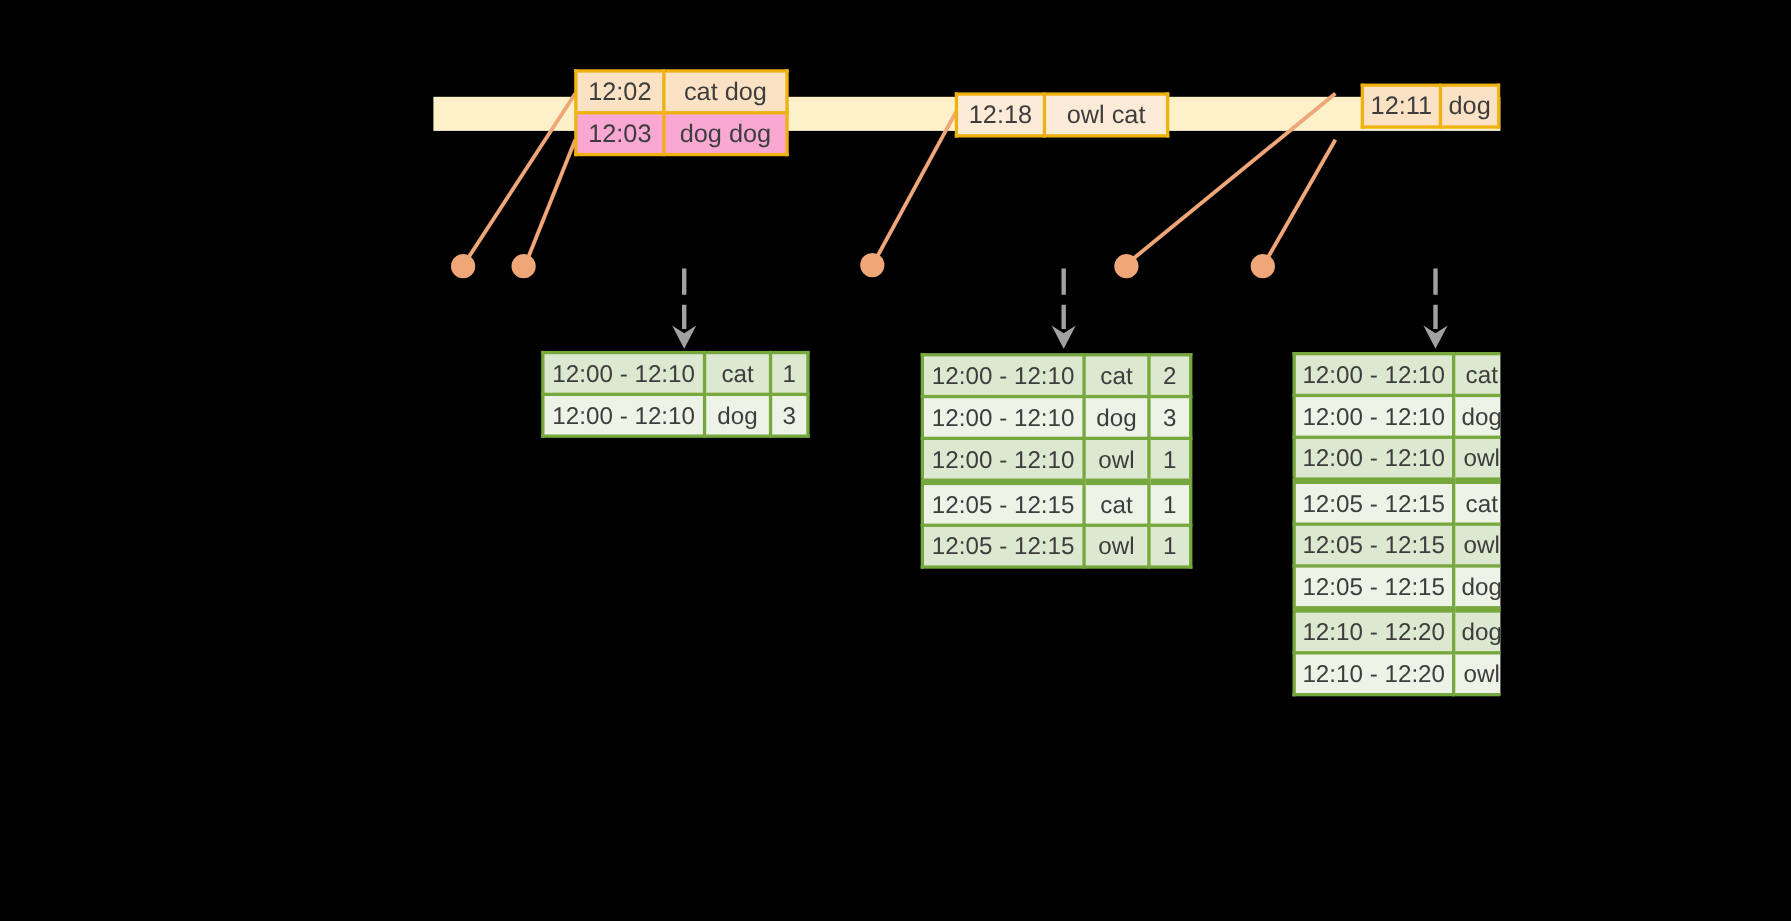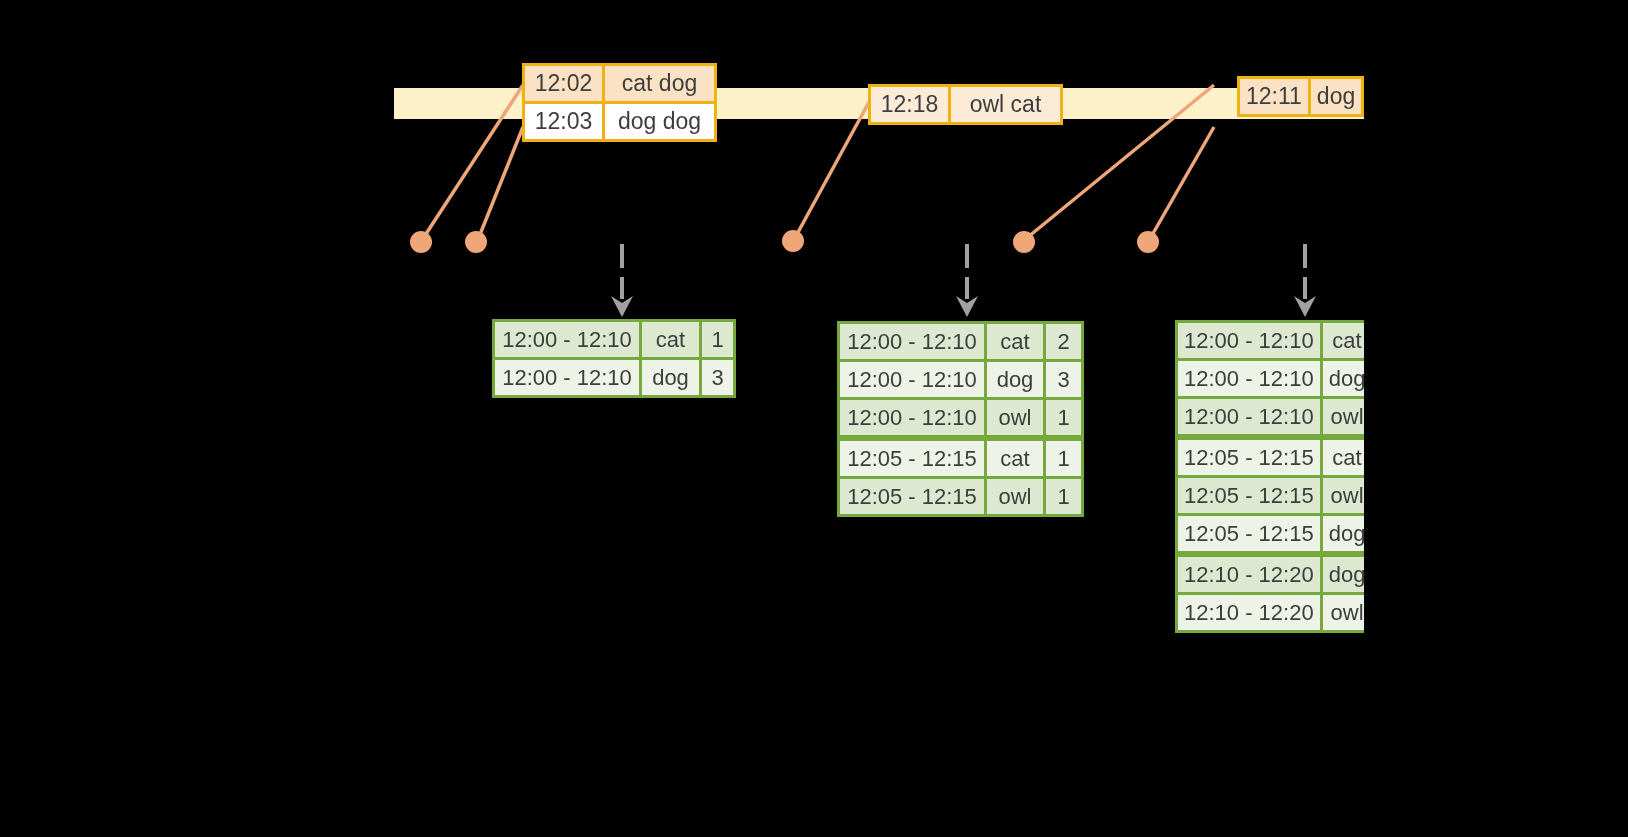--- a/index.html
+++ b/index.html
@@ -12,21 +12,21 @@
   svg.overlay { position:absolute; left:0; top:0; z-index:1; }
 
   
   table { border-collapse:collapse; position:absolute; z-index:2; table-layout:fixed; }
   .event-table { border:3px solid #efb211; font-size:23px; }
   .event-table td {
     border:3px solid #efb211; text-align:center; height:35px;
     padding:0 6px; white-space:nowrap;
   }
   .event-table tr.row-peach td { background:#fbe2c5; }
-  .event-table tr.row-cream td { background:#ffffff; }
+  .event-table tr.row-cream td { background:#f9a8d4; }
   .event-table tr.row-mid   td { background:#fcecd7; }
 
   
   .result-table { border:3px solid #76a83e; font-size:22px; }
   .result-table td {
     border:3px solid #76a83e; text-align:center; height:35px;
     padding:0 6px; white-space:nowrap;
   }
   .result-table tr:nth-child(odd)  td { background:#dce8d0; }
   .result-table tr:nth-child(even) td { background:#eef3e8; }

